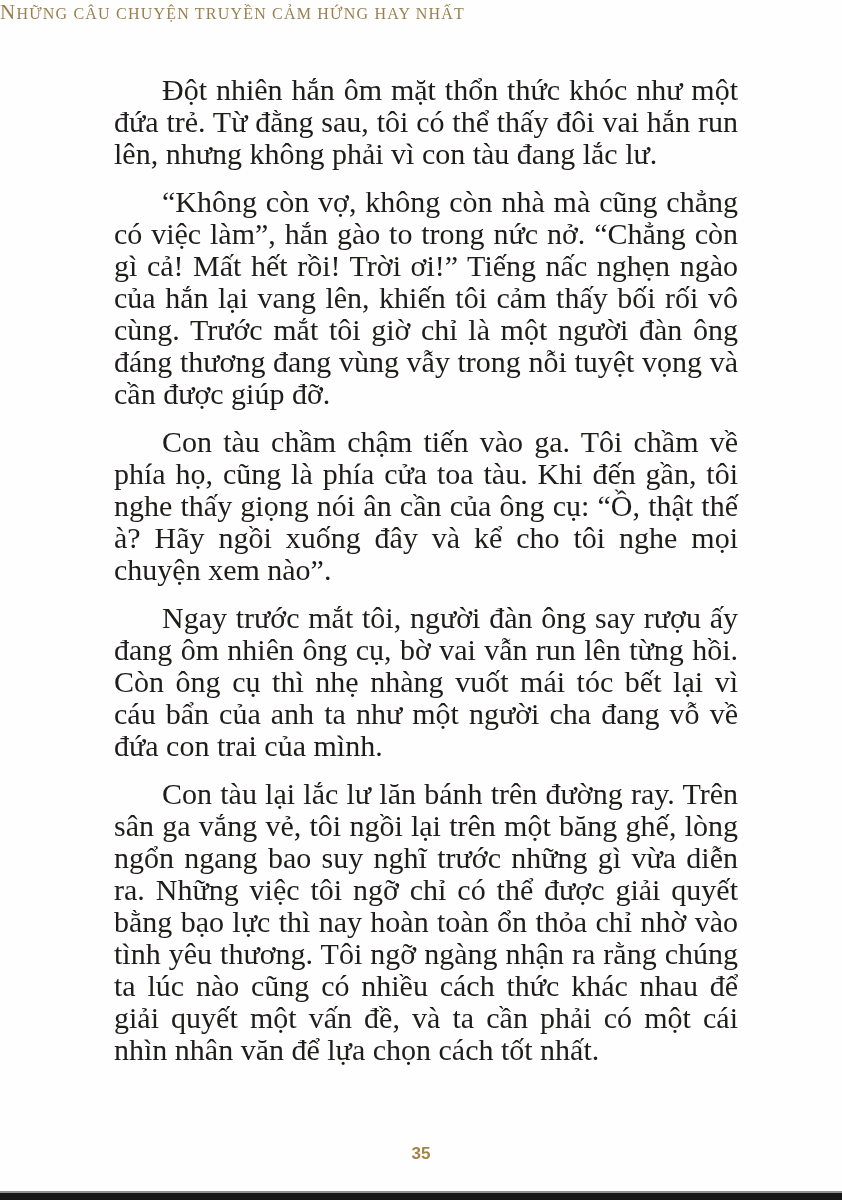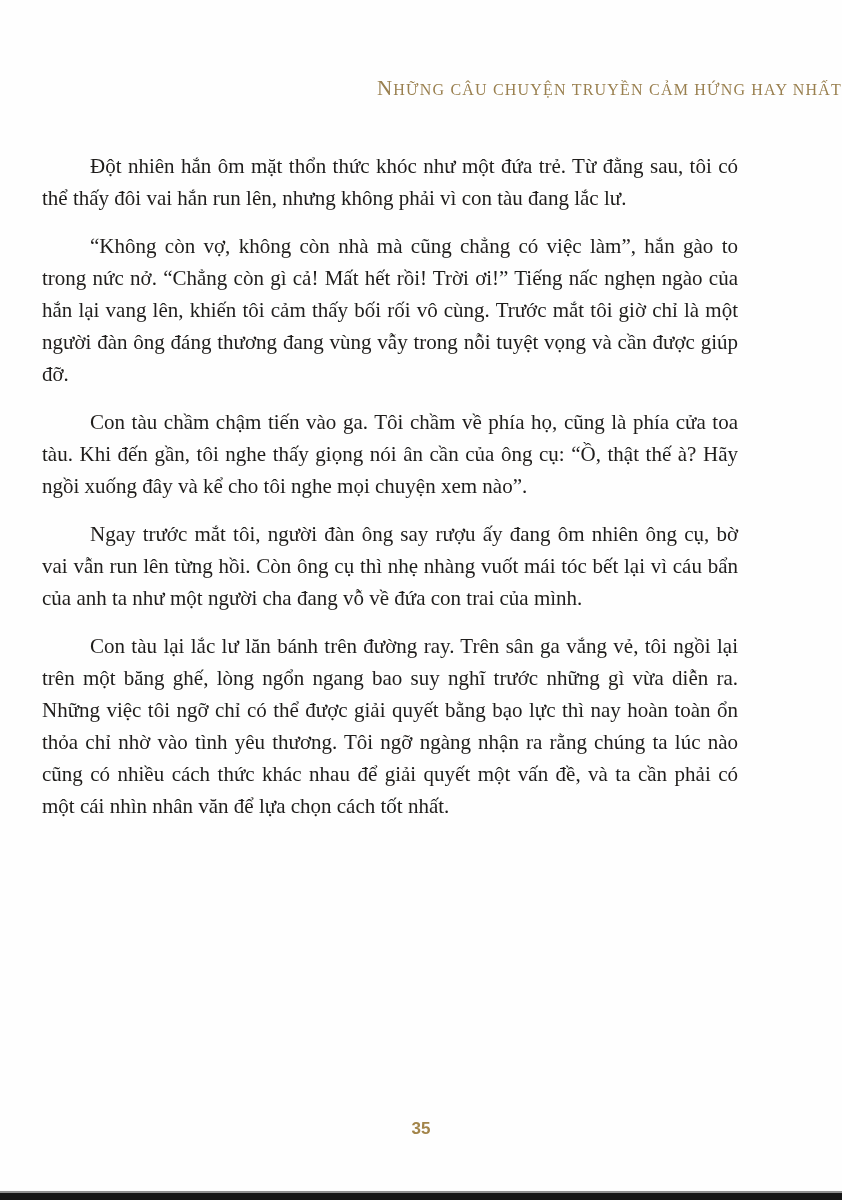--- a/index.html
+++ b/index.html
@@ -9,47 +9,46 @@
   }
   .page {
     position: relative;
     width: 842px;
     height: 1200px;
     background: #fefefe;
     overflow: hidden;
     font-family: "Liberation Serif", "DejaVu Serif", serif;
   }
   .running-head {
-    padding-top: 76px;
-    text-align: right;
+    text-align: left;
     color: #9a8050;
     font-family: "Liberation Serif", "DejaVu Serif", serif;
     font-size: 16px;
     letter-spacing: 1.2px;
     line-height: 24px;
     white-space: nowrap;
   }
   .running-head .rh-initial {
     font-size: 21px;
     letter-spacing: 1.2px;
   }
   .body-text {
-    margin: 48px 104px 0 42px;
+    margin: 48px 104px 0 114px;
     color: #1f1d1b;
-    font-size: 21px;
+    font-size: 30px;
     line-height: 32px;
     text-align: justify;
   }
   .body-text p {
     margin: 0 0 16px 0;
     text-indent: 48px;
   }
   .folio {
     position: absolute;
-    top: 1119px;
+    top: 1144px;
     left: 0;
     width: 100%;
     text-align: center;
     color: #a28449;
     font-family: "Liberation Sans", "DejaVu Sans", sans-serif;
     font-weight: bold;
     font-size: 17px;
   }
   .bottom-bar {
     position: absolute;

